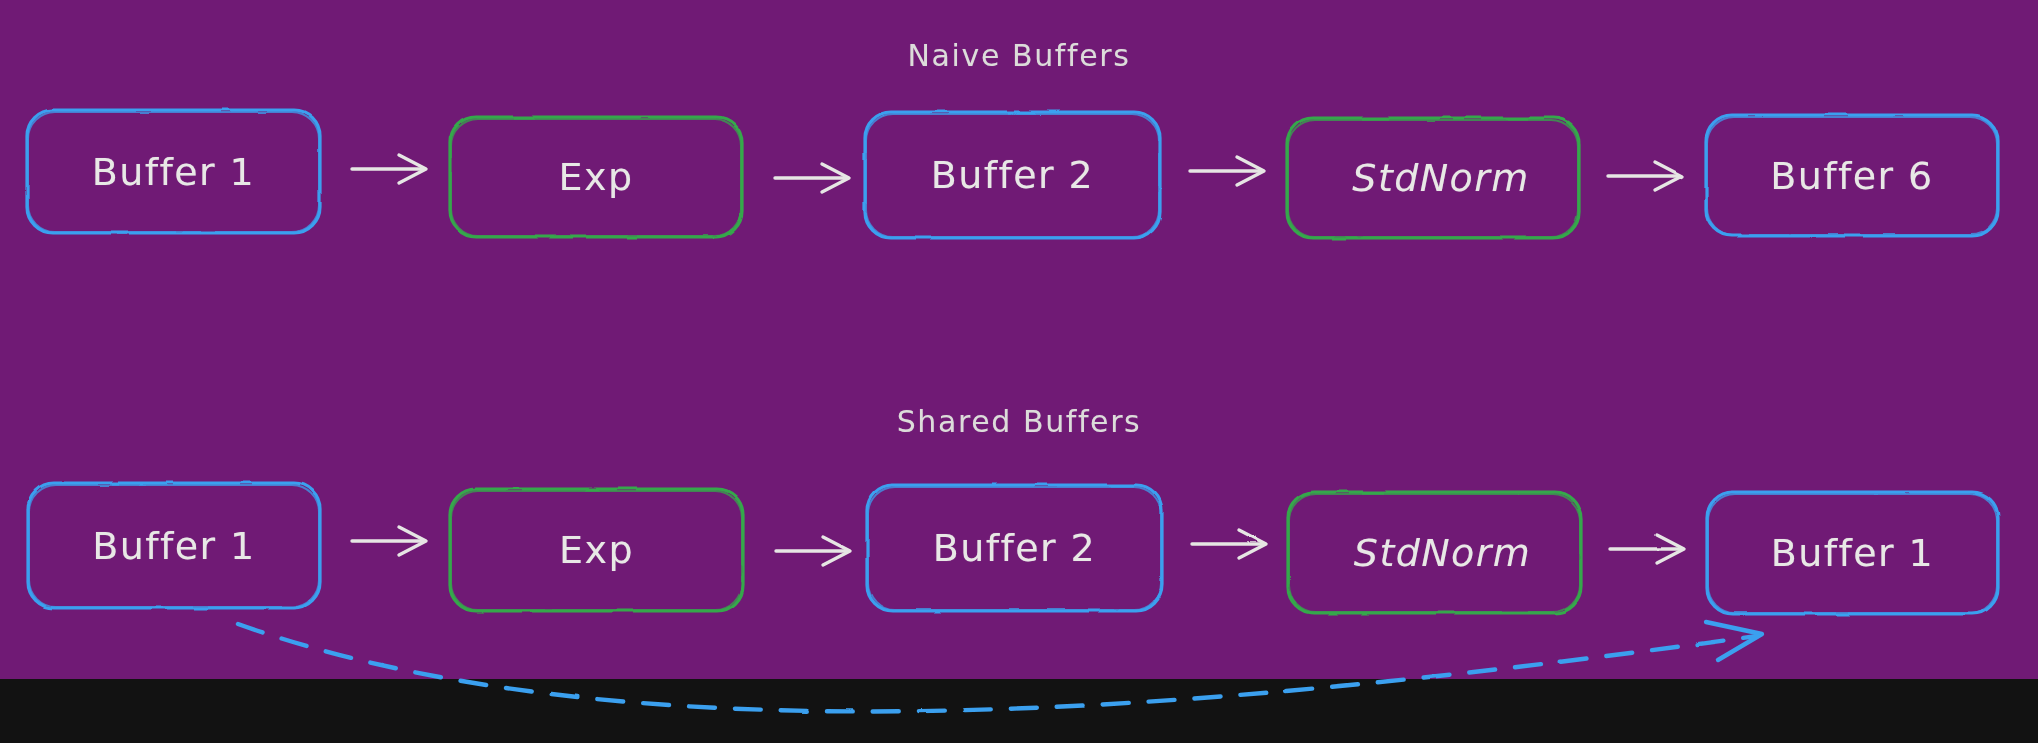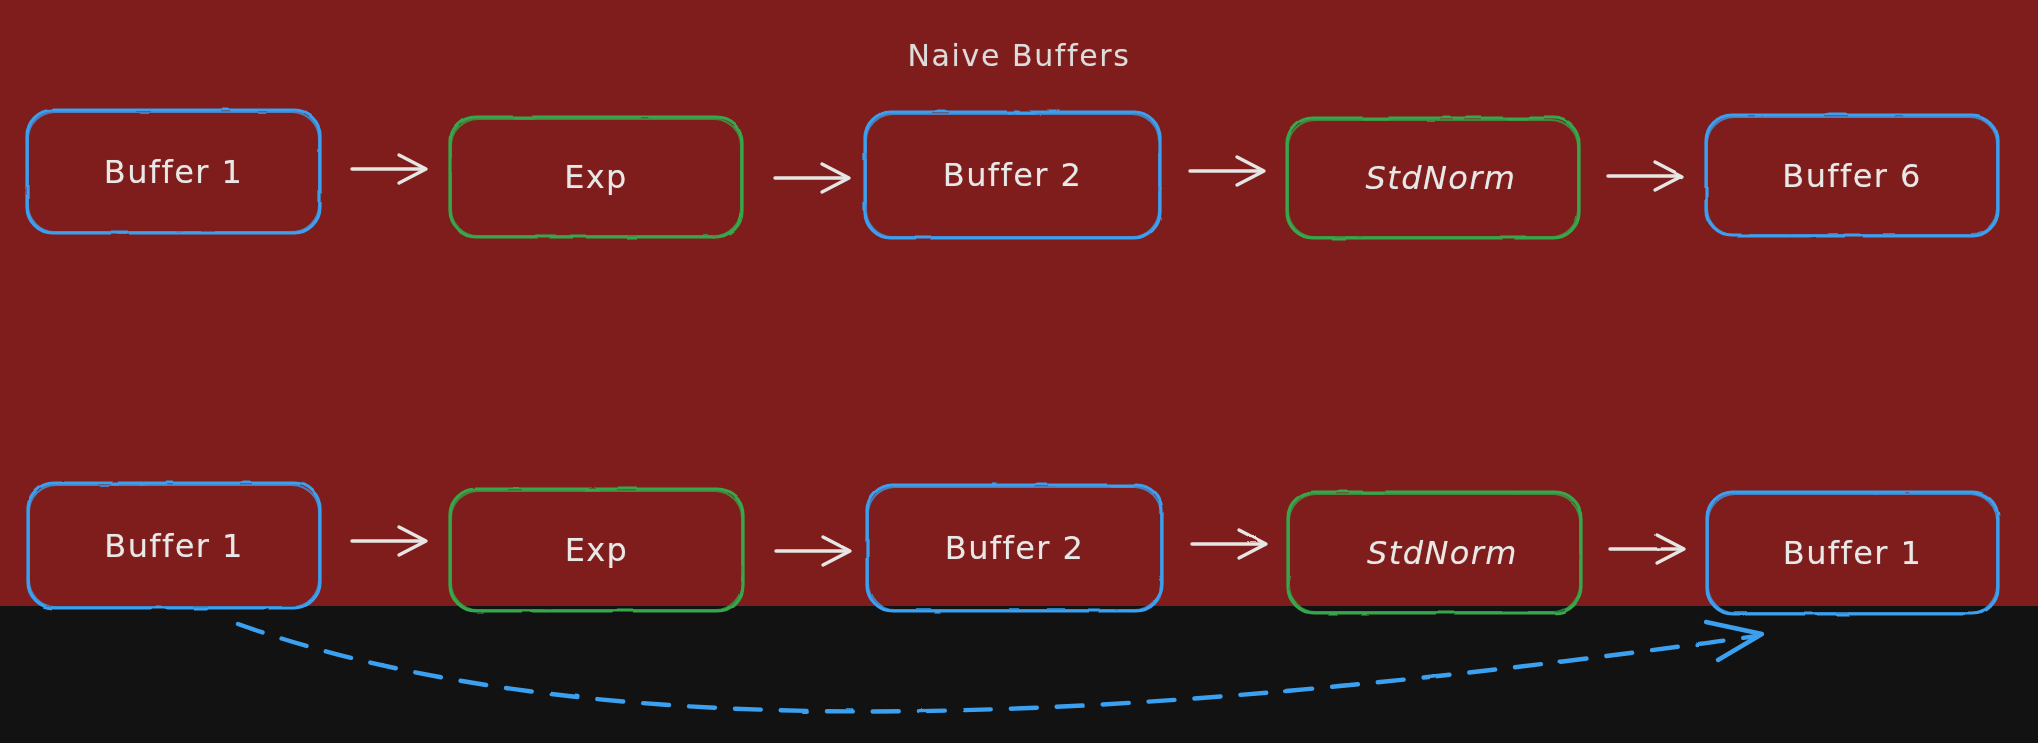--- a/index.html
+++ b/index.html
@@ -9,38 +9,38 @@
   }
   body {
     width: 2038px;
     height: 743px;
     overflow: hidden;
     font-family: "DejaVu Sans", sans-serif;
   }
   #canvas {
     position: relative;
     width: 2038px;
-    height: 606px;
-    background: #7f1d1d;
+    height: 679px;
+    background: #701a75;
   }
   .diagram-svg {
     position: absolute;
     left: 0;
     top: 0;
     width: 2038px;
     height: 743px;
   }
   .node-label {
     position: absolute;
     display: flex;
     align-items: center;
     justify-content: center;
     color: #e8e8e6;
     font-family: "DejaVu Sans", sans-serif;
-    font-size: 32px;
+    font-size: 38px;
     letter-spacing: 1.4px;
     white-space: nowrap;
     pointer-events: none;
     text-shadow: 0 0 1px rgba(232,232,230,0.35);
   }
   .node-label.italicish {
     font-style: italic;
     padding-left: 8px;
   }
   .section-title {
@@ -144,20 +144,21 @@
       </g>
     </g>
 
     <g filter="url(#roughline)">
       <path d="M 238 624 C 620 760 1180 716 1757 636" fill="none" stroke="#3ba0ef" stroke-width="4.4" stroke-linecap="round" stroke-dasharray="26 20"></path>
       <path d="M 1706 622 L 1762 634 L 1718 660" fill="none" stroke="#3ba0ef" stroke-width="4.4" stroke-linecap="round" stroke-linejoin="round"></path>
     </g>
   </svg>
 
   <div class="section-title" style="left:0; top:38px; width:2038px;">Naive Buffers</div>
+  <div class="section-title" style="left:0; top:404px; width:2038px;">Shared Buffers</div>
 
   <div class="node-label" style="left:27px;  top:110px; width:293px; height:123px;">Buffer 1</div>
   <div class="node-label" style="left:450px; top:117px; width:292px; height:120px;">Exp</div>
   <div class="node-label" style="left:865px; top:112px; width:295px; height:126px;">Buffer 2</div>
   <div class="node-label italicish" style="left:1287px; top:118px; width:292px; height:120px;">StdNorm</div>
   <div class="node-label" style="left:1706px; top:115px; width:292px; height:121px;">Buffer 6</div>
 
   <div class="node-label" style="left:28px;  top:483px; width:292px; height:125px;">Buffer 1</div>
   <div class="node-label" style="left:450px; top:489px; width:293px; height:122px;">Exp</div>
   <div class="node-label" style="left:867px; top:485px; width:295px; height:126px;">Buffer 2</div>

